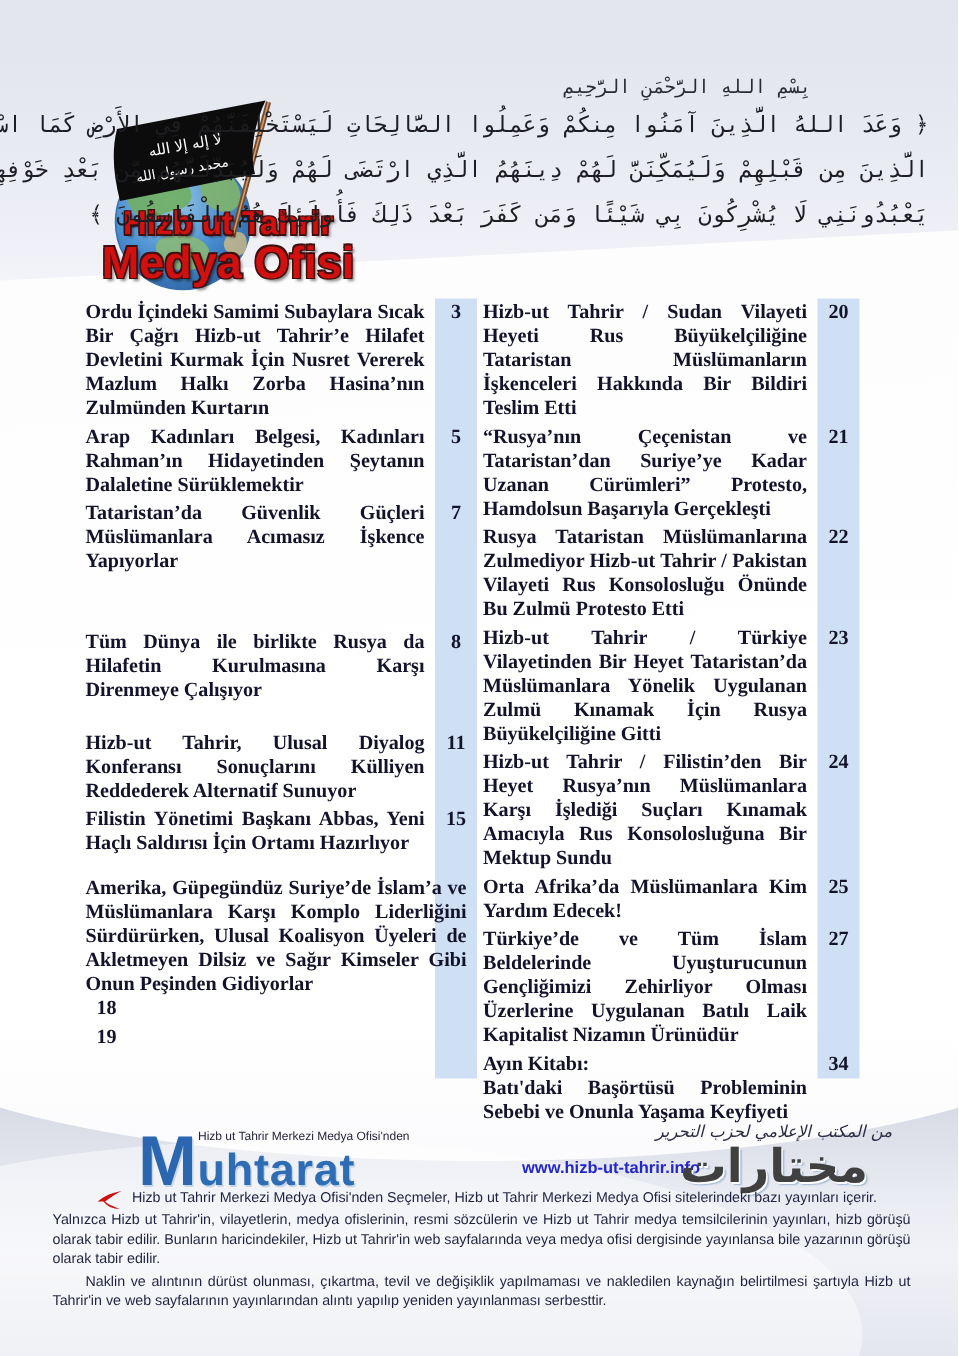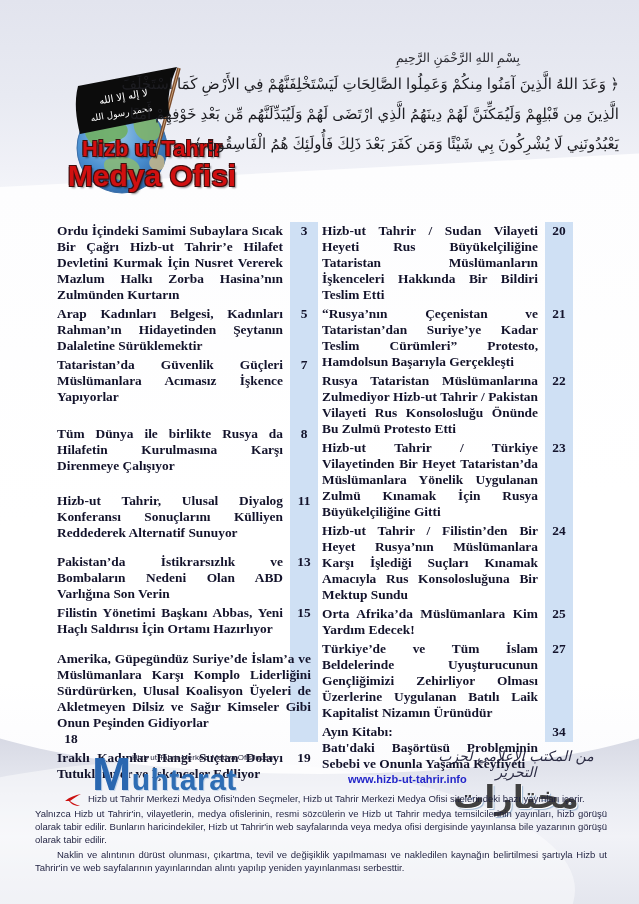--- a/index.html
+++ b/index.html
@@ -22,53 +22,53 @@
   .logo{position:absolute;left:58px;top:60px;width:188px;height:134px;z-index:2;}
   .logo svg{position:absolute;left:0;top:0;}
   .logo-title{position:absolute;left:0;width:188px;text-align:center;
     font-family:"Liberation Sans",sans-serif;font-weight:bold;color:#d11010;
     text-shadow:1px 1px 0 #401010,-1px 1px 0 #401010,1px -1px 0 #401010,-1px -1px 0 #401010,2px 2px 2px rgba(0,0,0,.45);}
   .logo-title.l1{top:76px;font-size:22px;}
   .logo-title.l2{top:99px;font-size:30px;}
 
   
   .verse{position:absolute;right:20px;top:50px;width:322px;z-index:2;direction:rtl;
-    color:#1d1d22;font-family:Liberation Sans, sans-serif;}
+    color:#1d1d22;font-family:Liberation Mono, monospace;}
   .bismillah{text-align:center;font-size:12.5px;margin-bottom:4px;color:#2a2a30;}
   .verse-line{text-align:center;font-size:15px;line-height:30px;white-space:nowrap;}
 
   
   .heading-box{position:absolute;left:256px;top:174px;width:146px;height:24px;z-index:2;
     background:linear-gradient(180deg,#ffffff 0%,#f2f2f4 55%,#e4e4e8 100%);
     border:1px solid #97979f;box-shadow:9px 8px 0 #bdd3ec;
     text-align:center;line-height:24px;font-family:"Liberation Serif",serif;
     font-weight:bold;font-size:15px;letter-spacing:1px;color:#0f0f18;}
 
   
-  .toc-col{position:absolute;top:223px;z-index:2;font-family:"Liberation Serif",serif;
+  .toc-col{position:absolute;top:200px;z-index:2;font-family:"Liberation Serif",serif;
     font-weight:bold;font-size:13.4px;line-height:16px;color:#13132b;}
   .toc-left{left:57px;width:261px;}
   .toc-right{left:322px;width:251px;}
   .page-strip{position:absolute;top:-1px;right:0;width:28px;height:520px;background:#cfe0f4;}
   .entry{position:relative;display:flex;margin-bottom:3px;}
   .entry-title{flex:1;text-align:justify;padding-right:7px;white-space:pre-line;}
   .entry-page{flex:none;width:28px;text-align:center;}
-  .mt22{margin-top:21px;} .mt19{margin-top:19px;} .mt13{margin-top:13px;} .mt14{margin-top:14px;flex-direction:column;}
+  .mt22{margin-top:38px;} .mt19{margin-top:19px;} .mt13{margin-top:13px;} .mt14{margin-top:14px;flex-direction:column;}
 
   
   .muhtarat{position:absolute;left:92px;top:752px;z-index:3;width:230px;}
   .muhtarat-small{position:absolute;left:40px;top:1px;font-size:8px;color:#25253d;white-space:nowrap;}
   .muhtarat-word{font-weight:bold;font-size:30px;line-height:44px;color:#2e6db4;
     font-family:"Liberation Sans",sans-serif;letter-spacing:.5px;text-shadow:1px 1px 0 #c6d6ea;}
   .muhtarat-word::first-letter{font-size:47px;color:#2a67b0;}
   .site-url{position:absolute;left:348px;top:773px;z-index:3;font-weight:bold;font-size:11px;
     color:#2326c9;text-decoration:none;}
   .arabic-logo{position:absolute;right:34px;top:748px;z-index:3;width:178px;text-align:center;
     font-family:"DejaVu Sans",sans-serif;direction:rtl;}
-  .arabic-logo-small{font-size:14px;color:#2c2c44;font-style:italic;}
+  .arabic-logo-small{font-size:11px;color:#2c2c44;font-style:italic;}
   .arabic-logo-word{font-weight:bold;font-size:31px;line-height:34px;color:#404040;
     text-shadow:1px 1px 0 #ffffff,2px 2px 1px #9fb8d4;}
 
   
   .notes{position:absolute;left:35px;right:32px;top:792px;z-index:3;
     font-size:9.5px;line-height:13px;color:#1f2140;text-align:justify;}
   .note1{position:relative;margin-left:25px;padding-left:28px;}
   .note-icon{position:absolute;left:2px;top:0;width:20px;height:16px;}
   .note2{margin-top:2px;}
   .note3{margin-top:2px;text-indent:22px;}
@@ -134,46 +134,41 @@
       <div class="entry-page">7</div>
     </div>
     <div class="entry mt22">
       <div class="entry-title">Tüm Dünya ile birlikte Rusya da Hilafetin Kurulmasına Karşı Direnmeye Çalışıyor</div>
       <div class="entry-page">8</div>
     </div>
     <div class="entry mt19">
       <div class="entry-title">Hizb-ut Tahrir, Ulusal Diyalog Konferansı Sonuçlarını Külliyen Reddederek Alternatif Sunuyor</div>
       <div class="entry-page">11</div>
     </div>
-    <div class="entry mt13">
-      <div class="entry-title">Pakistan’da İstikrarsızlık ve Bombaların Nedeni Olan ABD Varlığına Son Verin</div>
-      <div class="entry-page">13</div>
-    </div>
     <div class="entry">
       <div class="entry-title">Filistin Yönetimi Başkanı Abbas, Yeni Haçlı Saldırısı İçin Ortamı Hazırlıyor</div>
       <div class="entry-page">15</div>
     </div>
     <div class="entry mt14">
       <div class="entry-title">Amerika, Güpegündüz Suriye’de İslam’a ve Müslümanlara Karşı Komplo Liderliğini Sürdürürken, Ulusal Koalisyon Üyeleri de Akletmeyen Dilsiz ve Sağır Kimseler Gibi Onun Peşinden Gidiyorlar</div>
       <div class="entry-page">18</div>
     </div>
     <div class="entry">
-      <div class="entry-title">Iraklı Kadınlar Hangi Suçtan Dolayı Tutuklanıyor ve İşkenceler Ediliyor</div>
       <div class="entry-page">19</div>
     </div>
   </div>
 
   <div class="toc-col toc-right">
     <div class="page-strip"></div>
     <div class="entry">
       <div class="entry-title">Hizb-ut Tahrir / Sudan Vilayeti Heyeti Rus Büyükelçiliğine Tataristan Müslümanların İşkenceleri Hakkında Bir Bildiri Teslim Etti</div>
       <div class="entry-page">20</div>
     </div>
     <div class="entry">
-      <div class="entry-title">“Rusya’nın Çeçenistan ve Tataristan’dan Suriye’ye Kadar Teslim Cürümleri” Protesto, Hamdolsun Başarıyla Gerçekleşti</div>
+      <div class="entry-title">“Rusya’nın Çeçenistan ve Tataristan’dan Suriye’ye Kadar Uzanan Cürümleri” Protesto, Hamdolsun Başarıyla Gerçekleşti</div>
       <div class="entry-page">21</div>
     </div>
     <div class="entry">
       <div class="entry-title">Rusya Tataristan Müslümanlarına Zulmediyor Hizb-ut Tahrir / Pakistan Vilayeti Rus Konsolosluğu Önünde Bu Zulmü Protesto Etti</div>
       <div class="entry-page">22</div>
     </div>
     <div class="entry">
       <div class="entry-title">Hizb-ut Tahrir / Türkiye Vilayetinden Bir Heyet Tataristan’da Müslümanlara Yönelik Uygulanan Zulmü Kınamak İçin Rusya Büyükelçiliğine Gitti</div>
       <div class="entry-page">23</div>
     </div>

